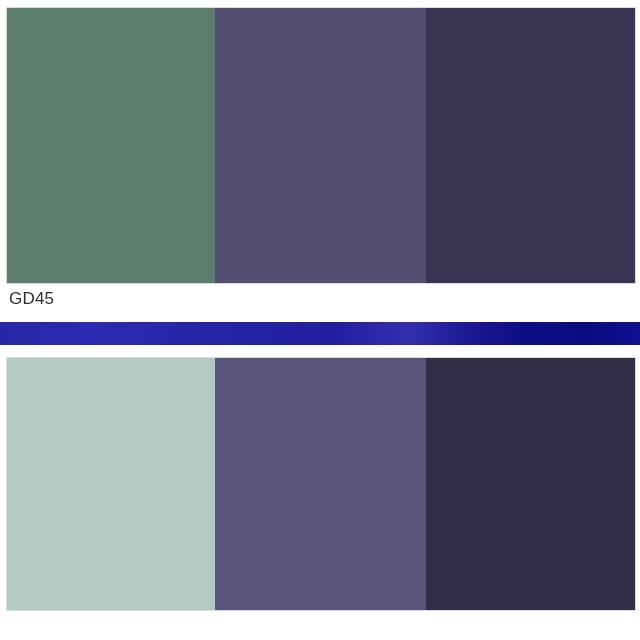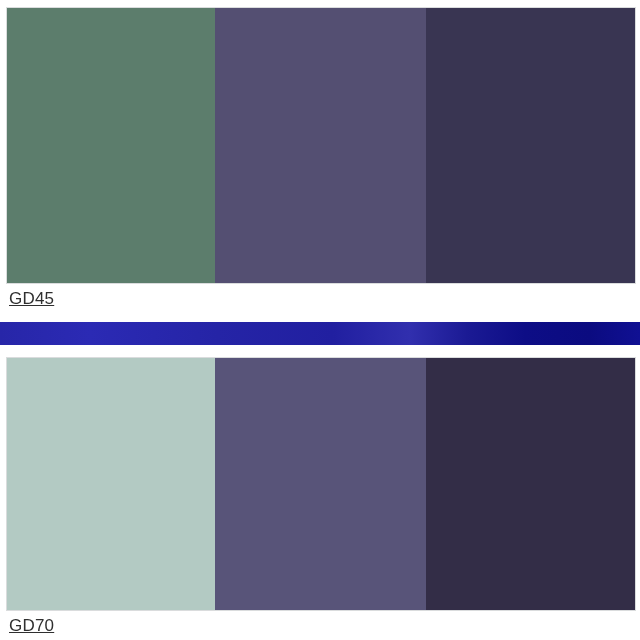--- a/index.html
+++ b/index.html
@@ -47,21 +47,20 @@
   .palette-label {
     display: block;
     font-family: "Liberation Sans", sans-serif;
     font-size: 17px;
     line-height: 20px;
     color: #2f2f2f;
     letter-spacing: 0.2px;
     padding-left: 2px;
     padding-top: 6px;
     white-space: nowrap;
-    text-decoration: underline;
   }
 
   
   #block-gd45 {
     top: 8px;
   }
   #block-gd45 .swatch-row {
     height: 275px;
   }
 
@@ -103,16 +102,15 @@
   <div class="divider-strip">
     <div class="divider-gradient" style="background: linear-gradient(to right, rgb(39, 38, 168) 0%, rgb(43, 42, 180) 14%, rgb(37, 36, 166) 34%, rgb(33, 31, 160) 52%, rgb(49, 47, 174) 64%, rgb(27, 26, 148) 73%, rgb(13, 13, 134) 82%, rgb(11, 11, 128) 92%, rgb(16, 16, 147) 100%);"></div>
   </div>
 
   <div class="palette-block" id="block-gd70">
     <div class="swatch-row">
       <div class="swatch" style="background-color: rgb(179, 202, 195); width: 33.1%;"></div>
       <div class="swatch" style="background-color: rgb(88, 84, 121); width: 33.6%;"></div>
       <div class="swatch" style="background-color: rgb(51, 45, 71); width: 33.3%;"></div>
     </div>
-    <span class="palette-label">GD70</span>
   </div>
 
 </div>
 
 </body></html>

